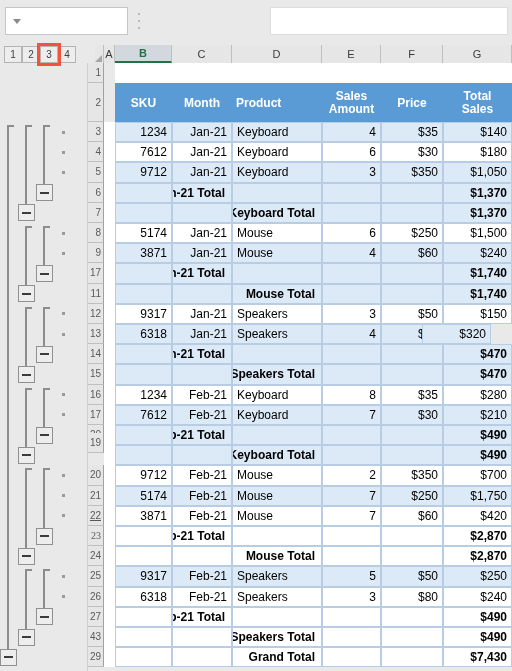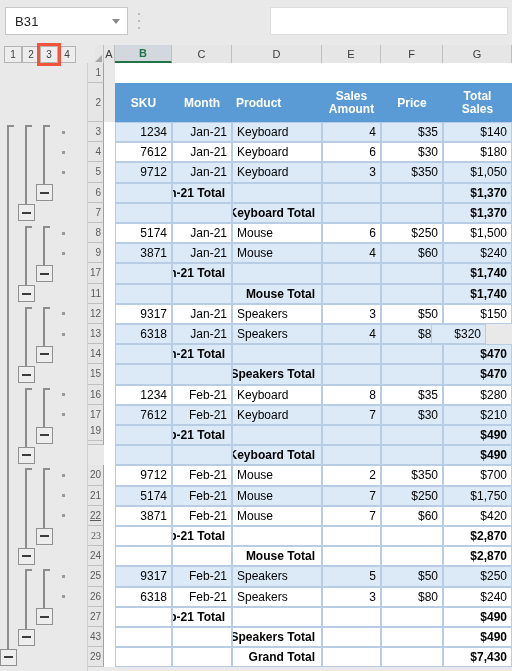--- a/index.html
+++ b/index.html
@@ -101,21 +101,20 @@
   }
   .ominus i{display:block;width:9px;height:2px;background:#3C3C3C;}
 </style>
 </head>
 <body>
 <div id="app">
 
 <div class="fbar">
 
   <div class="namebox">
-    <span class="nbtext">B31</span>
     <span class="nbarrow">
       <span class="caret"></span>
     </span>
   </div>
 
   <div class="grip">
     <i></i>
         <i></i>
         <i></i>
   </div>
@@ -238,21 +237,21 @@
       <div class="rowhdr" style="top: 243.2px; height: 20.2px;">9</div>
       <div class="rowhdr" style="top: 263.4px; height: 20.2px;">17</div>
       <div class="rowhdr" style="top: 283.6px; height: 20.2px;">11</div>
       <div class="rowhdr" style="top: 303.8px; height: 20.2px;">12</div>
       <div class="rowhdr" style="top: 324px; height: 20.2px;">13</div>
       <div class="rowhdr" style="top: 344.2px; height: 20.2px;">14</div>
       <div class="rowhdr" style="top: 364.4px; height: 20.2px;">15</div>
       <div class="rowhdr" style="top: 384.6px; height: 20.2px;">16</div>
       <div class="rowhdr" style="top: 404.8px; height: 20.2px;">17</div>
       <div class="rowhdr" style="top: 425px; height: 20.2px;">20</div>
-      <div class="rowhdr" style="top: 421px; height: 20.2px; text-align: center;">19</div>
+      <div class="rowhdr" style="top: 433px; height: 20.2px; text-align: center;">19</div>
       <div class="rowhdr" style="top: 465.4px; height: 20.2px;">20</div>
       <div class="rowhdr" style="top: 485.6px; height: 20.2px;">21</div>
       <div class="rowhdr" style="top: 505.8px; height: 20.2px; text-decoration: underline;">22</div>
       <div class="rowhdr" style="top: 526px; height: 20.2px; font-family: Liberation Serif, serif;">23</div>
       <div class="rowhdr" style="top: 546.2px; height: 20.2px;">24</div>
       <div class="rowhdr" style="top: 566.4px; height: 20.2px;">25</div>
       <div class="rowhdr" style="top: 586.6px; height: 20.2px;">26</div>
       <div class="rowhdr" style="top: 606.8px; height: 20.2px;">27</div>
       <div class="rowhdr" style="top: 627px; height: 20.2px;">43</div>
       <div class="rowhdr" style="top: 647.2px; height: 20.2px;">29</div>
@@ -344,21 +343,21 @@
       <div class="cell plain bord l" style="left: 232px; width: 90px; top: 303.8px; height: 20.2px;">Speakers</div>
       <div class="cell plain bord r" style="left: 322px; width: 59px; top: 303.8px; height: 20.2px;">3</div>
       <div class="cell plain bord r" style="left: 381px; width: 62px; top: 303.8px; height: 20.2px;">$50</div>
       <div class="cell plain bord r" style="left: 443px; width: 69px; top: 303.8px; height: 20.2px;">$150</div>
       <div class="cell plain" style="left: 104px; width: 11px; top: 303.8px; height: 20.2px;"></div>
       <div class="cell band bord r" style="left: 115px; width: 57px; top: 324px; height: 20.2px;">6318</div>
       <div class="cell band bord r" style="left: 172px; width: 60px; top: 324px; height: 20.2px;">Jan-21</div>
       <div class="cell band bord l" style="left: 232px; width: 90px; top: 324px; height: 20.2px;">Speakers</div>
       <div class="cell band bord r" style="left: 322px; width: 59px; top: 324px; height: 20.2px;">4</div>
       <div class="cell band bord r" style="left: 381px; width: 62px; top: 324px; height: 20.2px;">$80</div>
-      <div class="cell band bord r" style="left: 431px; width: 55px; top: 324px; height: 20.2px;">$320</div>
+      <div class="cell band bord r" style="left: 422px; width: 69px; top: 324px; height: 20.2px;">$320</div>
       <div class="cell plain" style="left: 104px; width: 11px; top: 324px; height: 20.2px;"></div>
       <div class="cell band bord l" style="left: 115px; width: 57px; top: 344.2px; height: 20.2px;"></div>
       <div class="cell band bord r bold" style="left: 172px; width: 60px; top: 344.2px; height: 20.2px; padding-right: 6px;">Jan-21 Total</div>
       <div class="cell band bord l" style="left: 232px; width: 90px; top: 344.2px; height: 20.2px;"></div>
       <div class="cell band bord l" style="left: 322px; width: 59px; top: 344.2px; height: 20.2px;"></div>
       <div class="cell band bord l" style="left: 381px; width: 62px; top: 344.2px; height: 20.2px;"></div>
       <div class="cell band bord r bold" style="left: 443px; width: 69px; top: 344.2px; height: 20.2px;">$470</div>
       <div class="cell plain" style="left: 104px; width: 11px; top: 344.2px; height: 20.2px;"></div>
       <div class="cell band bord l" style="left: 115px; width: 57px; top: 364.4px; height: 20.2px;"></div>
       <div class="cell band bord l" style="left: 172px; width: 60px; top: 364.4px; height: 20.2px;"></div>

